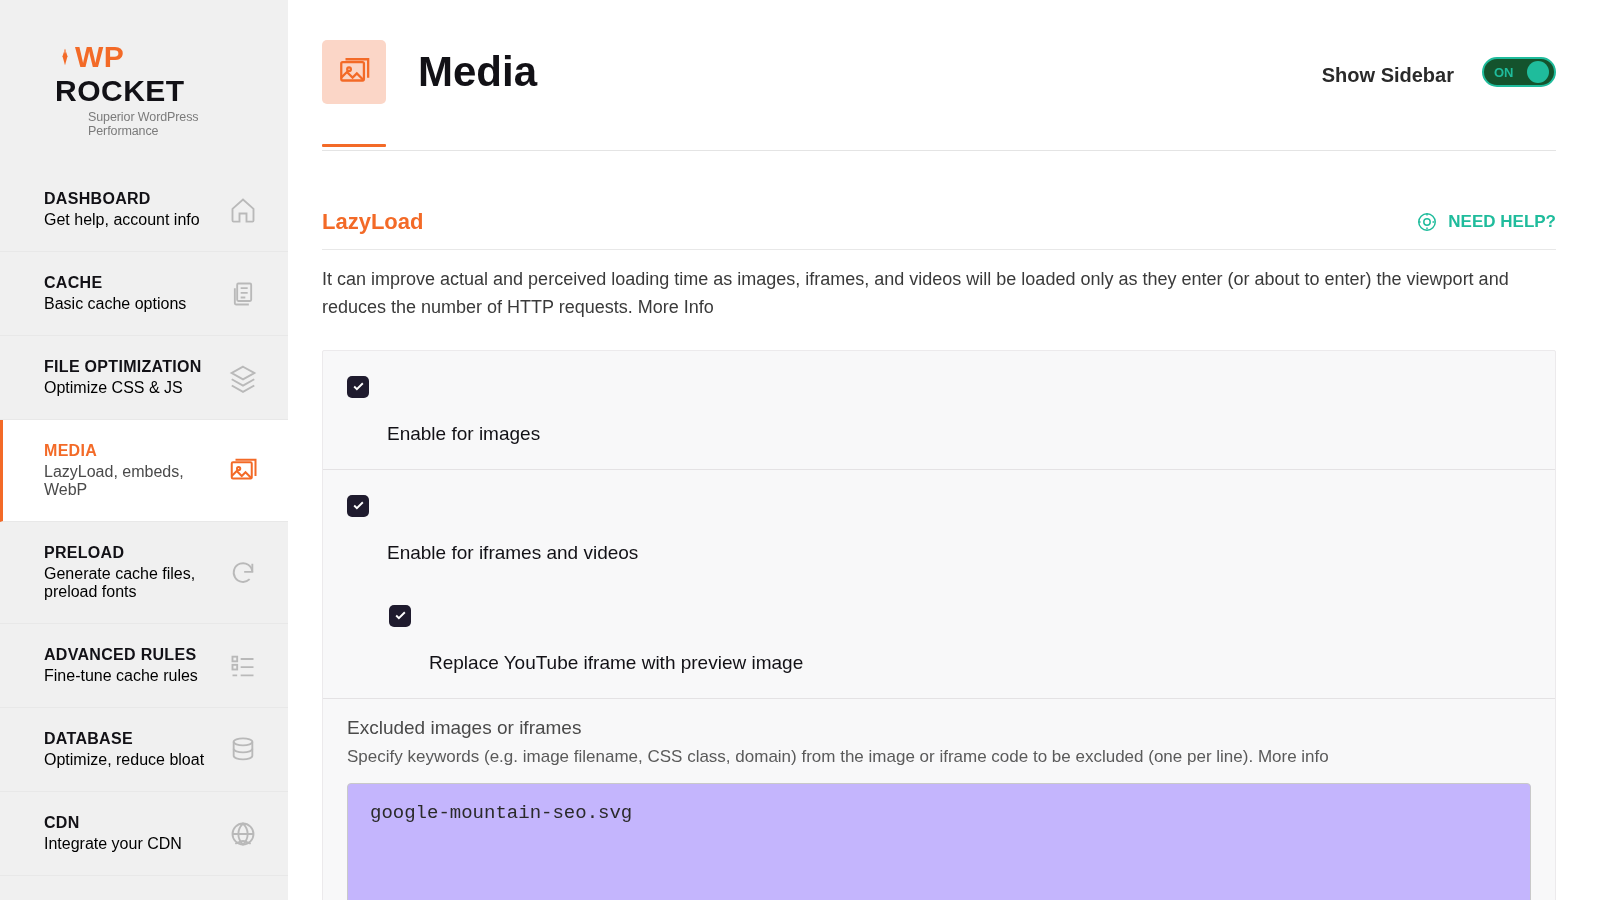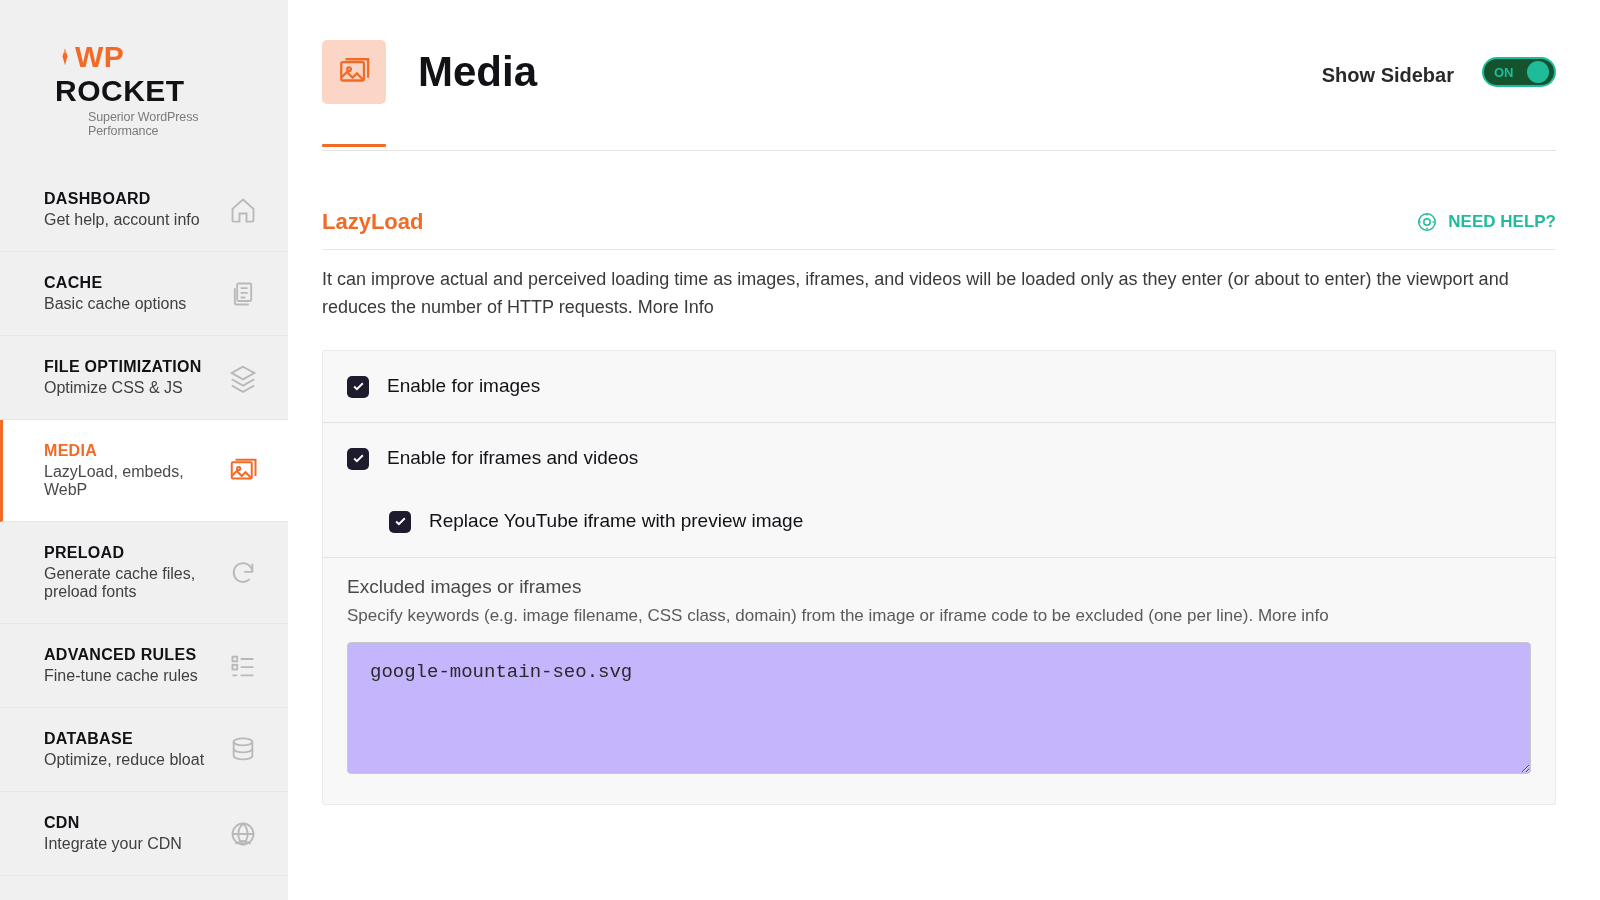--- a/index.html
+++ b/index.html
@@ -8,21 +8,21 @@
   .logo-area { padding: 40px 30px 30px 55px; }
   .logo-main { font-size: 30px; font-weight: 700; letter-spacing: 0.5px; }
   .logo-main .wp { color: #f36a27; font-weight: 800; }
   .logo-main .rocket { color: #121116; }
   .logo-sub { font-size: 12.5px; color: #7b7b7b; margin-top: 2px; margin-left: 33px; letter-spacing: -0.1px; }
   .carrot { display:inline-block; width:20px; height:20px; vertical-align: top; }
   .nav { flex: 1; }
   .nav-item { padding: 22px 30px 22px 44px; display: flex; justify-content: space-between; align-items: center; cursor: pointer; border-bottom: 1px solid #e8e8e8; }
   .nav-item .texts { flex: 1; }
   .nav-item .title { font-size: 16px; font-weight: 700; color: #121116; letter-spacing: 0.3px; }
-  .nav-item .sub { font-size: 16px; color: #404040; margin-top: 3px; }
+  .nav-item .sub { font-size: 16px; color: #000000; margin-top: 3px; }
   .nav-item .icon { width: 30px; height: 30px; color: #b9b9b9; display:flex; align-items:center; justify-content:center; }
   .nav-item.active { background: #fff; border-left: 3px solid #f36a27; padding-left: 41px; }
   .nav-item.active .title { color: #f36a27; }
   .nav-item.active .sub { color: #4a4a4a; }
   .nav-item.active .icon { color: #f36a27; }
   .main { flex: 1; background: #fff; padding: 40px 44px 0 34px; overflow: hidden; }
   .page-header { display: flex; align-items: center; justify-content: space-between; }
   .ph-left { display: flex; align-items: center; gap: 32px; }
   .ph-iconbox { width: 64px; height: 64px; background: #fbd6c7; border-radius: 5px; display:flex; align-items:center; justify-content:center; color:#f36a27; }
   .ph-title { font-size: 42px; font-weight: 700; color: #121116; }
@@ -39,21 +39,21 @@
   .need-help { display:flex; align-items:center; gap:10px; color:#1fbc9c; font-weight:700; font-size:17px; cursor:pointer; }
   .need-help .ring { width:22px; height:22px; display:inline-flex; align-items:center; justify-content:center; }
   .sec-desc { margin-top: 16px; font-size: 18px; color: #3a3a3a; line-height: 1.55; }
   .more-info { cursor:pointer; }
   .options { margin-top: 28px; background:#f8f8f9; border:1px solid #eceaec; border-radius:2px; }
   .opt-row { padding: 24px 24px; border-bottom: 1px solid #e4e2e4; display:flex; align-items:flex-start; gap: 18px; }
   .opt-row:last-child { border-bottom:none; }
   .opt-sub { padding-left: 66px; }
   .checkbox { width: 22px; height: 22px; border-radius: 5px; background:#1f1b2e; display:flex; align-items:center; justify-content:center; color:#fff; flex-shrink:0; cursor:pointer; margin-top:1px; }
   .checkbox svg { width:13px; height:13px; }
-  .opt-text { flex:1; }
+  .opt-text { flex:1;margin-top:48px; }
   .opt-label { font-size: 19px; color:#121116; font-weight: 500; }
   .opt-desc { font-size: 17.5px; color:#5a5a5a; margin-top: 8px; line-height:1.5; }
   .excl { padding: 18px 24px 26px 24px; }
   .excl-title { font-size: 19px; color:#4a4a4a; font-weight:500; }
   .excl-desc { font-size: 17px; color:#5a5a5a; margin-top: 8px; }
   .txtarea { width: 100%; margin-top: 16px; background:#c4b5fd; border:1px solid #c9c9c9; border-radius:4px; padding: 18px 22px; font-family:"Courier New",monospace; font-size:19px; color:#2a2a2a; height: 132px; resize: both; }
 </style>
 </head>
 <body>
 

